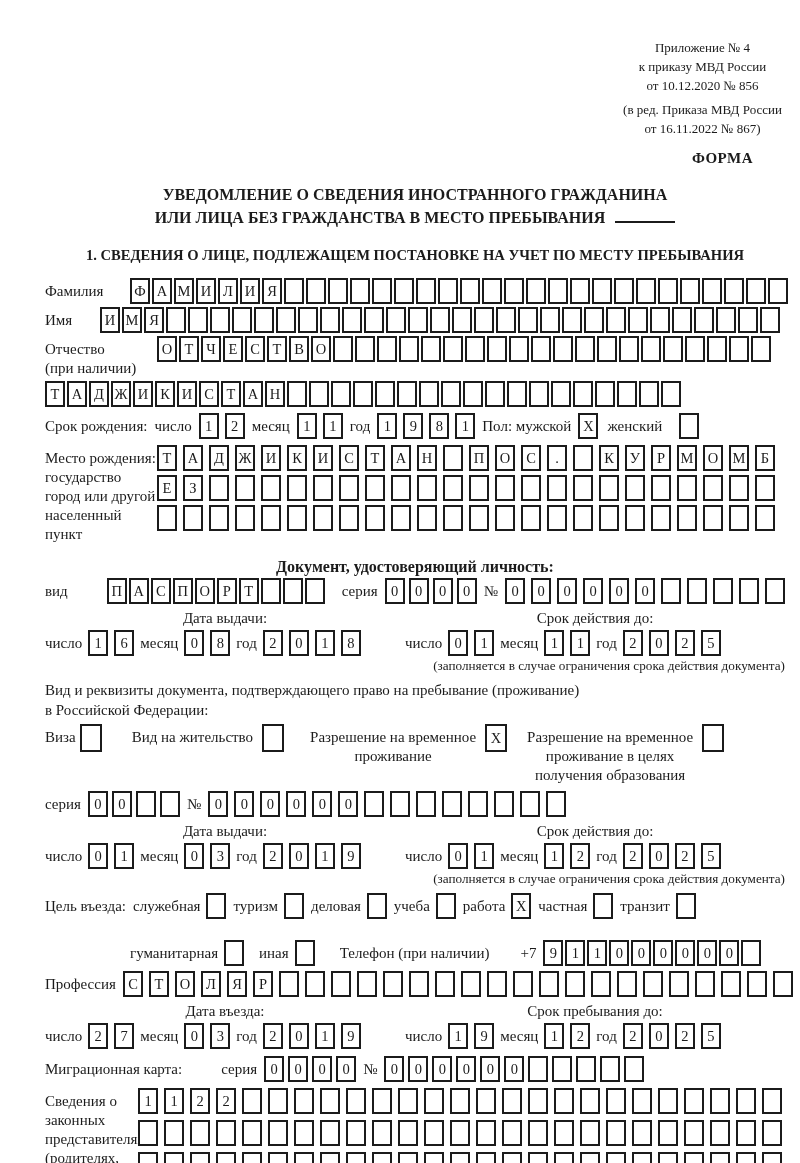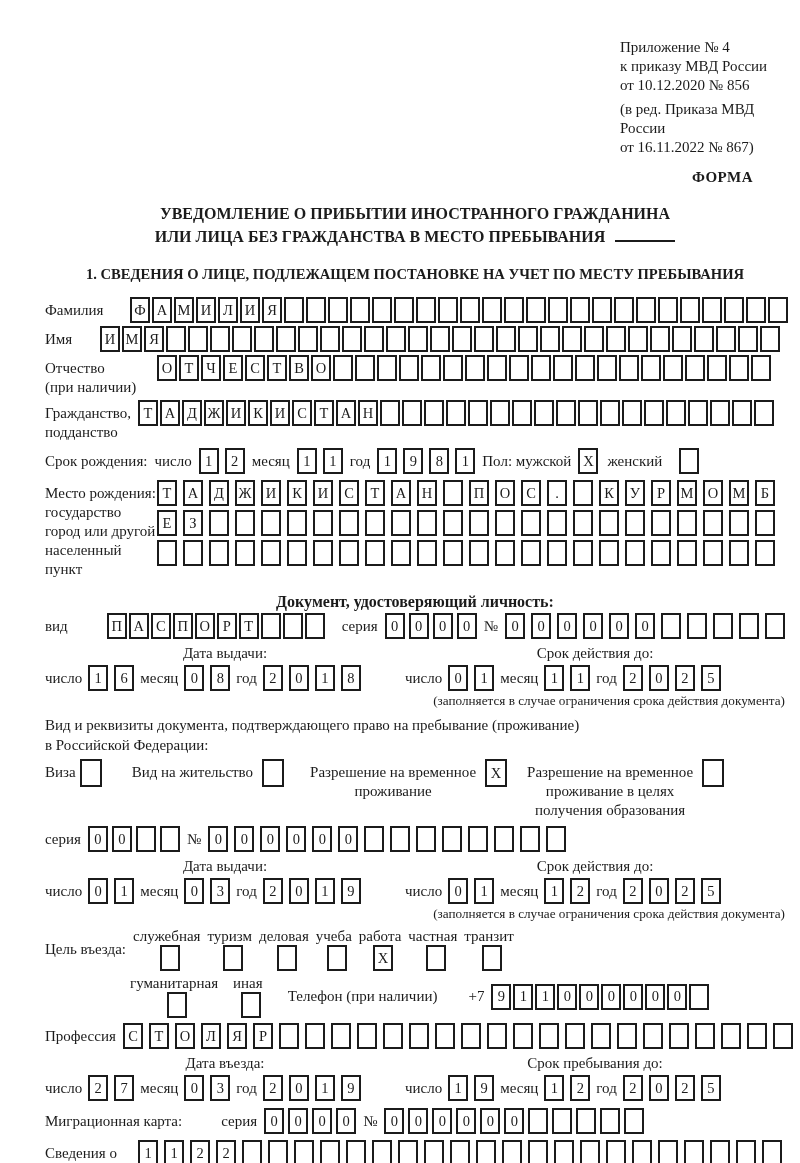--- a/index.html
+++ b/index.html
@@ -3,21 +3,21 @@
 <meta charset="utf-8">
 <style>
   html,body { margin:0; padding:0; background:#888; }
   .page {
     width:800px; height:1163px; background:#ffffff; box-sizing:border-box;
     padding:38px 15px 0 45px; position:relative;
     font-family:"Liberation Serif","DejaVu Serif",serif; color:#1b1b1b;
     overflow:hidden;
   }
   
-  .note-block { margin-left:575px; font-size:15px; line-height:19px; }
+  .note-block { margin-left:575px; font-size:13px; line-height:19px;text-align:center; }
   .note-block .gap-above { margin-top:5px; }
   .forma { margin-top:12px; text-align:right; padding-right:32px; font-weight:bold; font-size:15px; letter-spacing:.5px; }
   .title { margin-top:16px; text-align:center; font-weight:bold; font-size:16px; line-height:23px; }
   .blank-underline { display:inline-block; width:60px; border-bottom:2px solid #1b1b1b; height:14px; margin-left:10px; }
   .section-heading { margin-top:18px; text-align:center; font-weight:bold; font-size:14.6px; }
   
   .f-row { display:flex; align-items:flex-start; margin-top:3px; }
   .f-label { font-size:15px; line-height:19px; padding-top:4px; flex:0 0 auto; }
   .w85{width:85px}.w55{width:55px}.w112{width:112px}.w93{width:93px}.w67{width:67px}.w78{width:78px}
   .mt6{margin-top:6px}.mt8{margin-top:8px}.mt14{margin-top:14px}
@@ -46,40 +46,40 @@
   .note-small { font-size:13.2px; text-align:right; margin-top:2px; }
   .plain { font-size:15px; line-height:20px; }
   
   .opts-row { display:flex; align-items:flex-start; margin-top:4px; font-size:15px; }
   .opt { display:flex; align-items:flex-start; }
   .opt-label { line-height:19px; padding-top:4px; }
   .opt-label.center { text-align:center; }
   .opt .cb { margin-left:9px; }
   .sp1{width:30px}.sp2{width:26px}.sp3{width:20px}
   
-  .p-opt { display:inline-flex; align-items:center;flex-direction:column; }
+  .p-opt { display:inline-flex; align-items:center; }
   .p-opt .cell { margin-left:6px; }
 </style>
 </head>
 <body>
 
 <div class="page">
 
   <div class="note-block">
     <div>Приложение № 4</div>
     <div>к приказу МВД России</div>
     <div>от 10.12.2020 № 856</div>
     <div class="gap-above">(в ред. Приказа МВД России</div>
     <div>от 16.11.2022 № 867)</div>
   </div>
 
   <div class="forma">ФОРМА</div>
 
   <div class="title">
-    <div>УВЕДОМЛЕНИЕ О ПРИБЫТИИ ИНОСТРАННОГО ГРАЖДАНИНА</div>
+    <div>УВЕДОМЛЕНИЕ О СВЕДЕНИЯ ИНОСТРАННОГО ГРАЖДАНИНА</div>
     <div><span>ИЛИ ЛИЦА БЕЗ ГРАЖДАНСТВА В МЕСТО ПРЕБЫВАНИЯ</span><span class="blank-underline"></span></div>
   </div>
 
   <div class="section-heading">1. СВЕДЕНИЯ О ЛИЦЕ, ПОДЛЕЖАЩЕМ ПОСТАНОВКЕ НА УЧЕТ ПО МЕСТУ ПРЕБЫВАНИЯ</div>
 
   <div class="f-row mt14">
     <div class="f-label w85">Фамилия</div>
     <div class="cells">
         <span class="cell">Ф</span>
         <span class="cell">А</span>
@@ -182,24 +182,20 @@
         <span class="cell"></span>
         <span class="cell"></span>
         <span class="cell"></span>
         <span class="cell"></span>
         <span class="cell"></span>
         <span class="cell"></span>
       </div>
   </div>
 
   <div class="f-row">
-    <div class="f-label w93">
-      <div>Гражданство,</div>
-      <div>подданство</div>
-    </div>
     <div class="cells">
         <span class="cell">Т</span>
         <span class="cell">А</span>
         <span class="cell">Д</span>
         <span class="cell">Ж</span>
         <span class="cell">И</span>
         <span class="cell">К</span>
         <span class="cell">И</span>
         <span class="cell">С</span>
         <span class="cell">Т</span>
@@ -559,21 +555,21 @@
     <span class="p-opt">
         <span>частная</span>
         <span class="cell"></span>
       </span>
     <span class="p-opt">
         <span>транзит</span>
         <span class="cell"></span>
       </span>
   </div>
 
-  <div class="inline-row" style="margin-top:4px; padding-left:85px">
+  <div class="inline-row" style="margin-top:21px; padding-left:85px">
     <span class="p-opt">
         <span>гуманитарная</span>
         <span class="cell"></span>
       </span>
     <span class="p-opt" style="margin-left:8px">
         <span>иная</span>
         <span class="cell"></span>
       </span>
     <span style="margin-left:18px">Телефон (при наличии)</span>
     <span style="margin-left:24px">+7</span>

